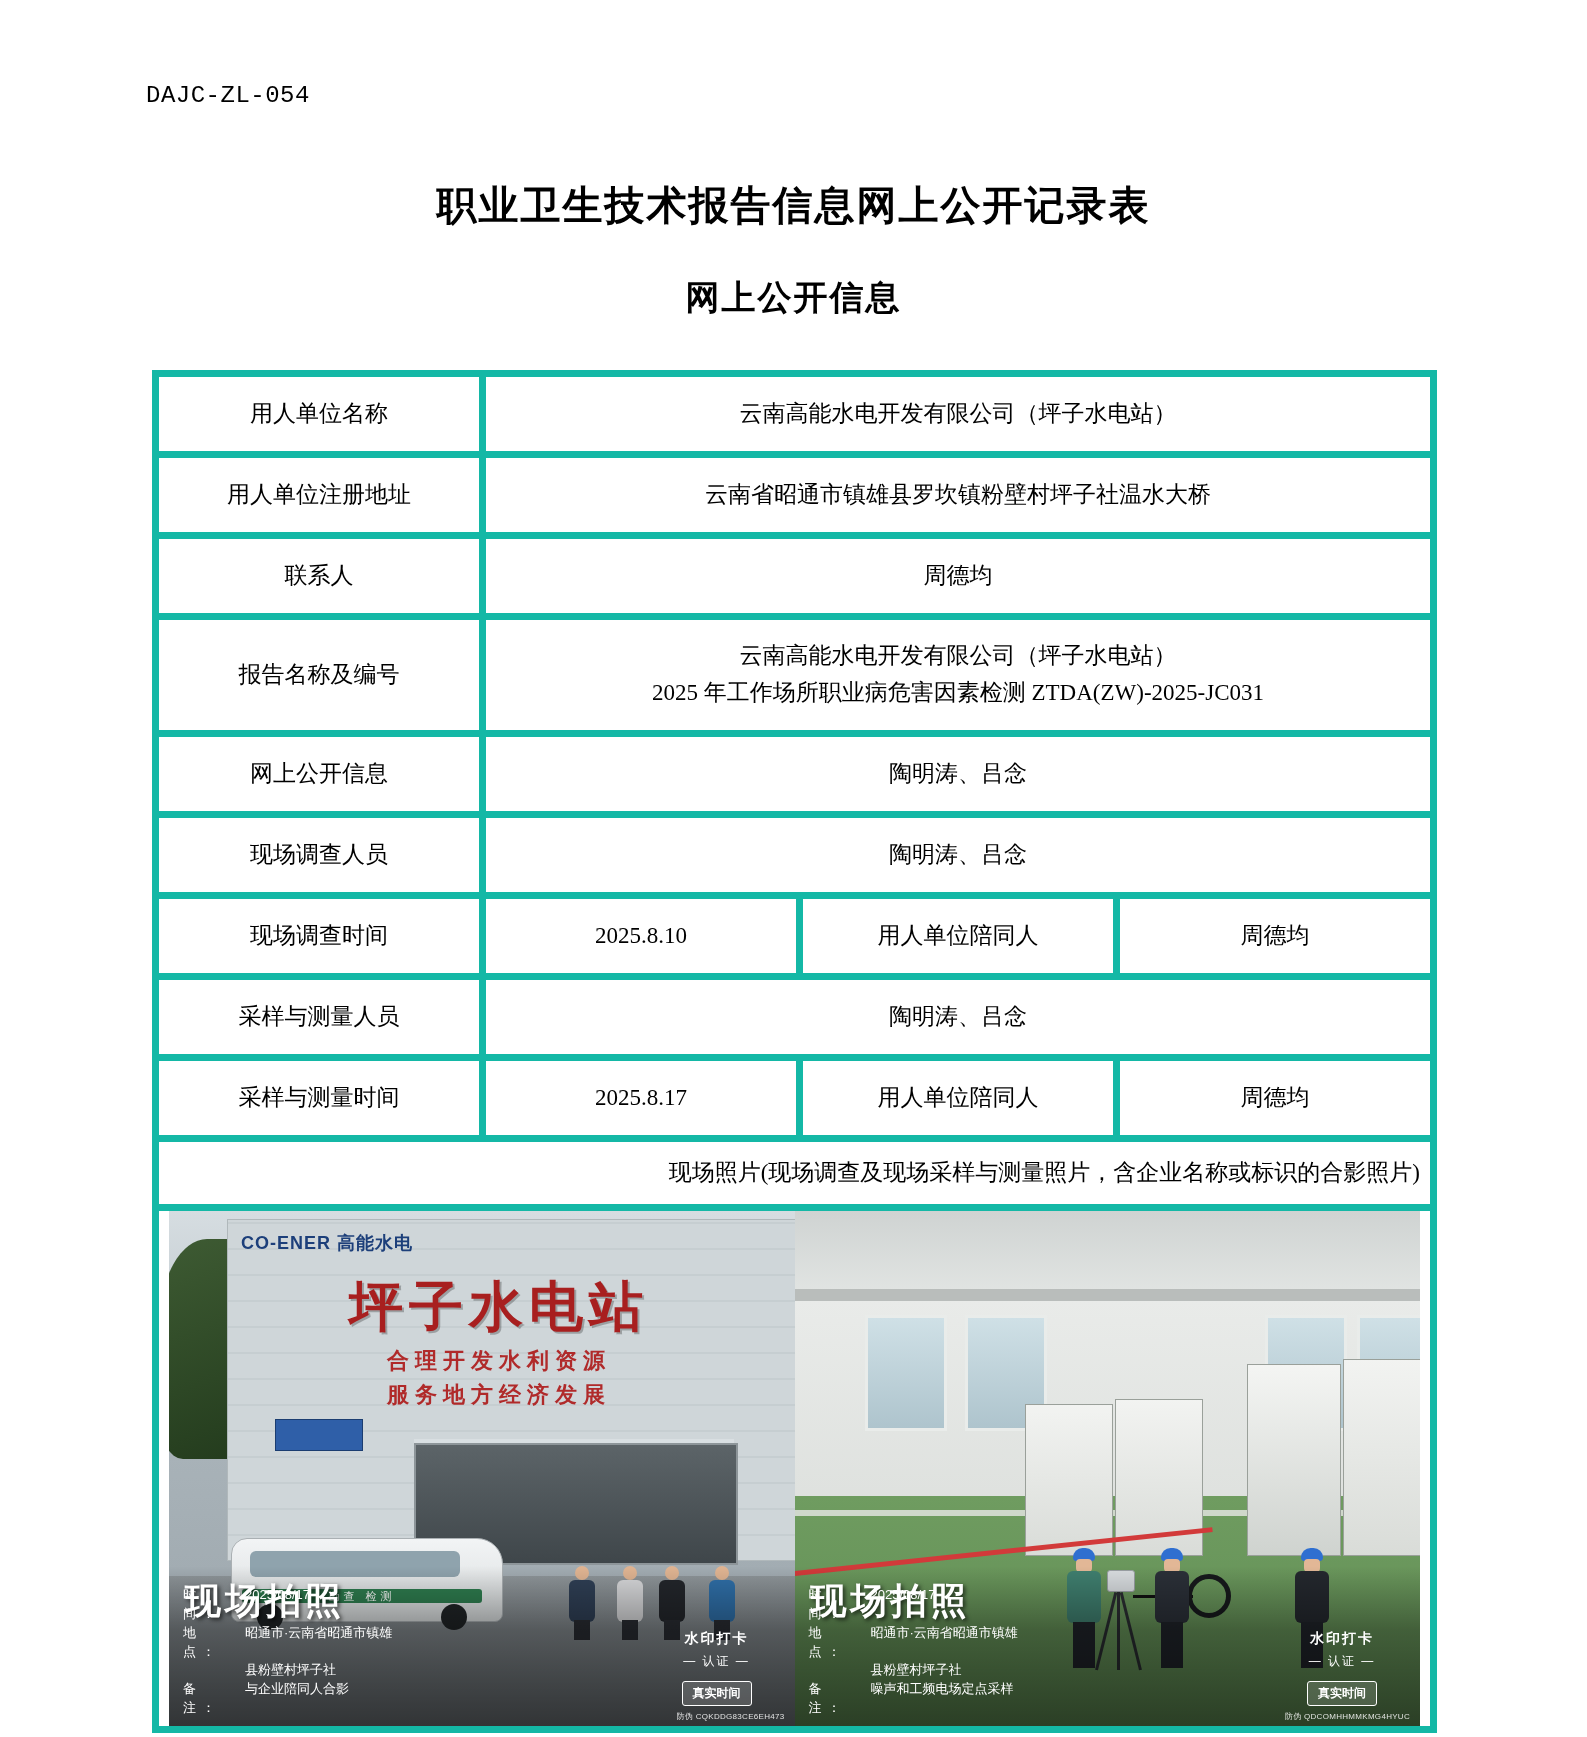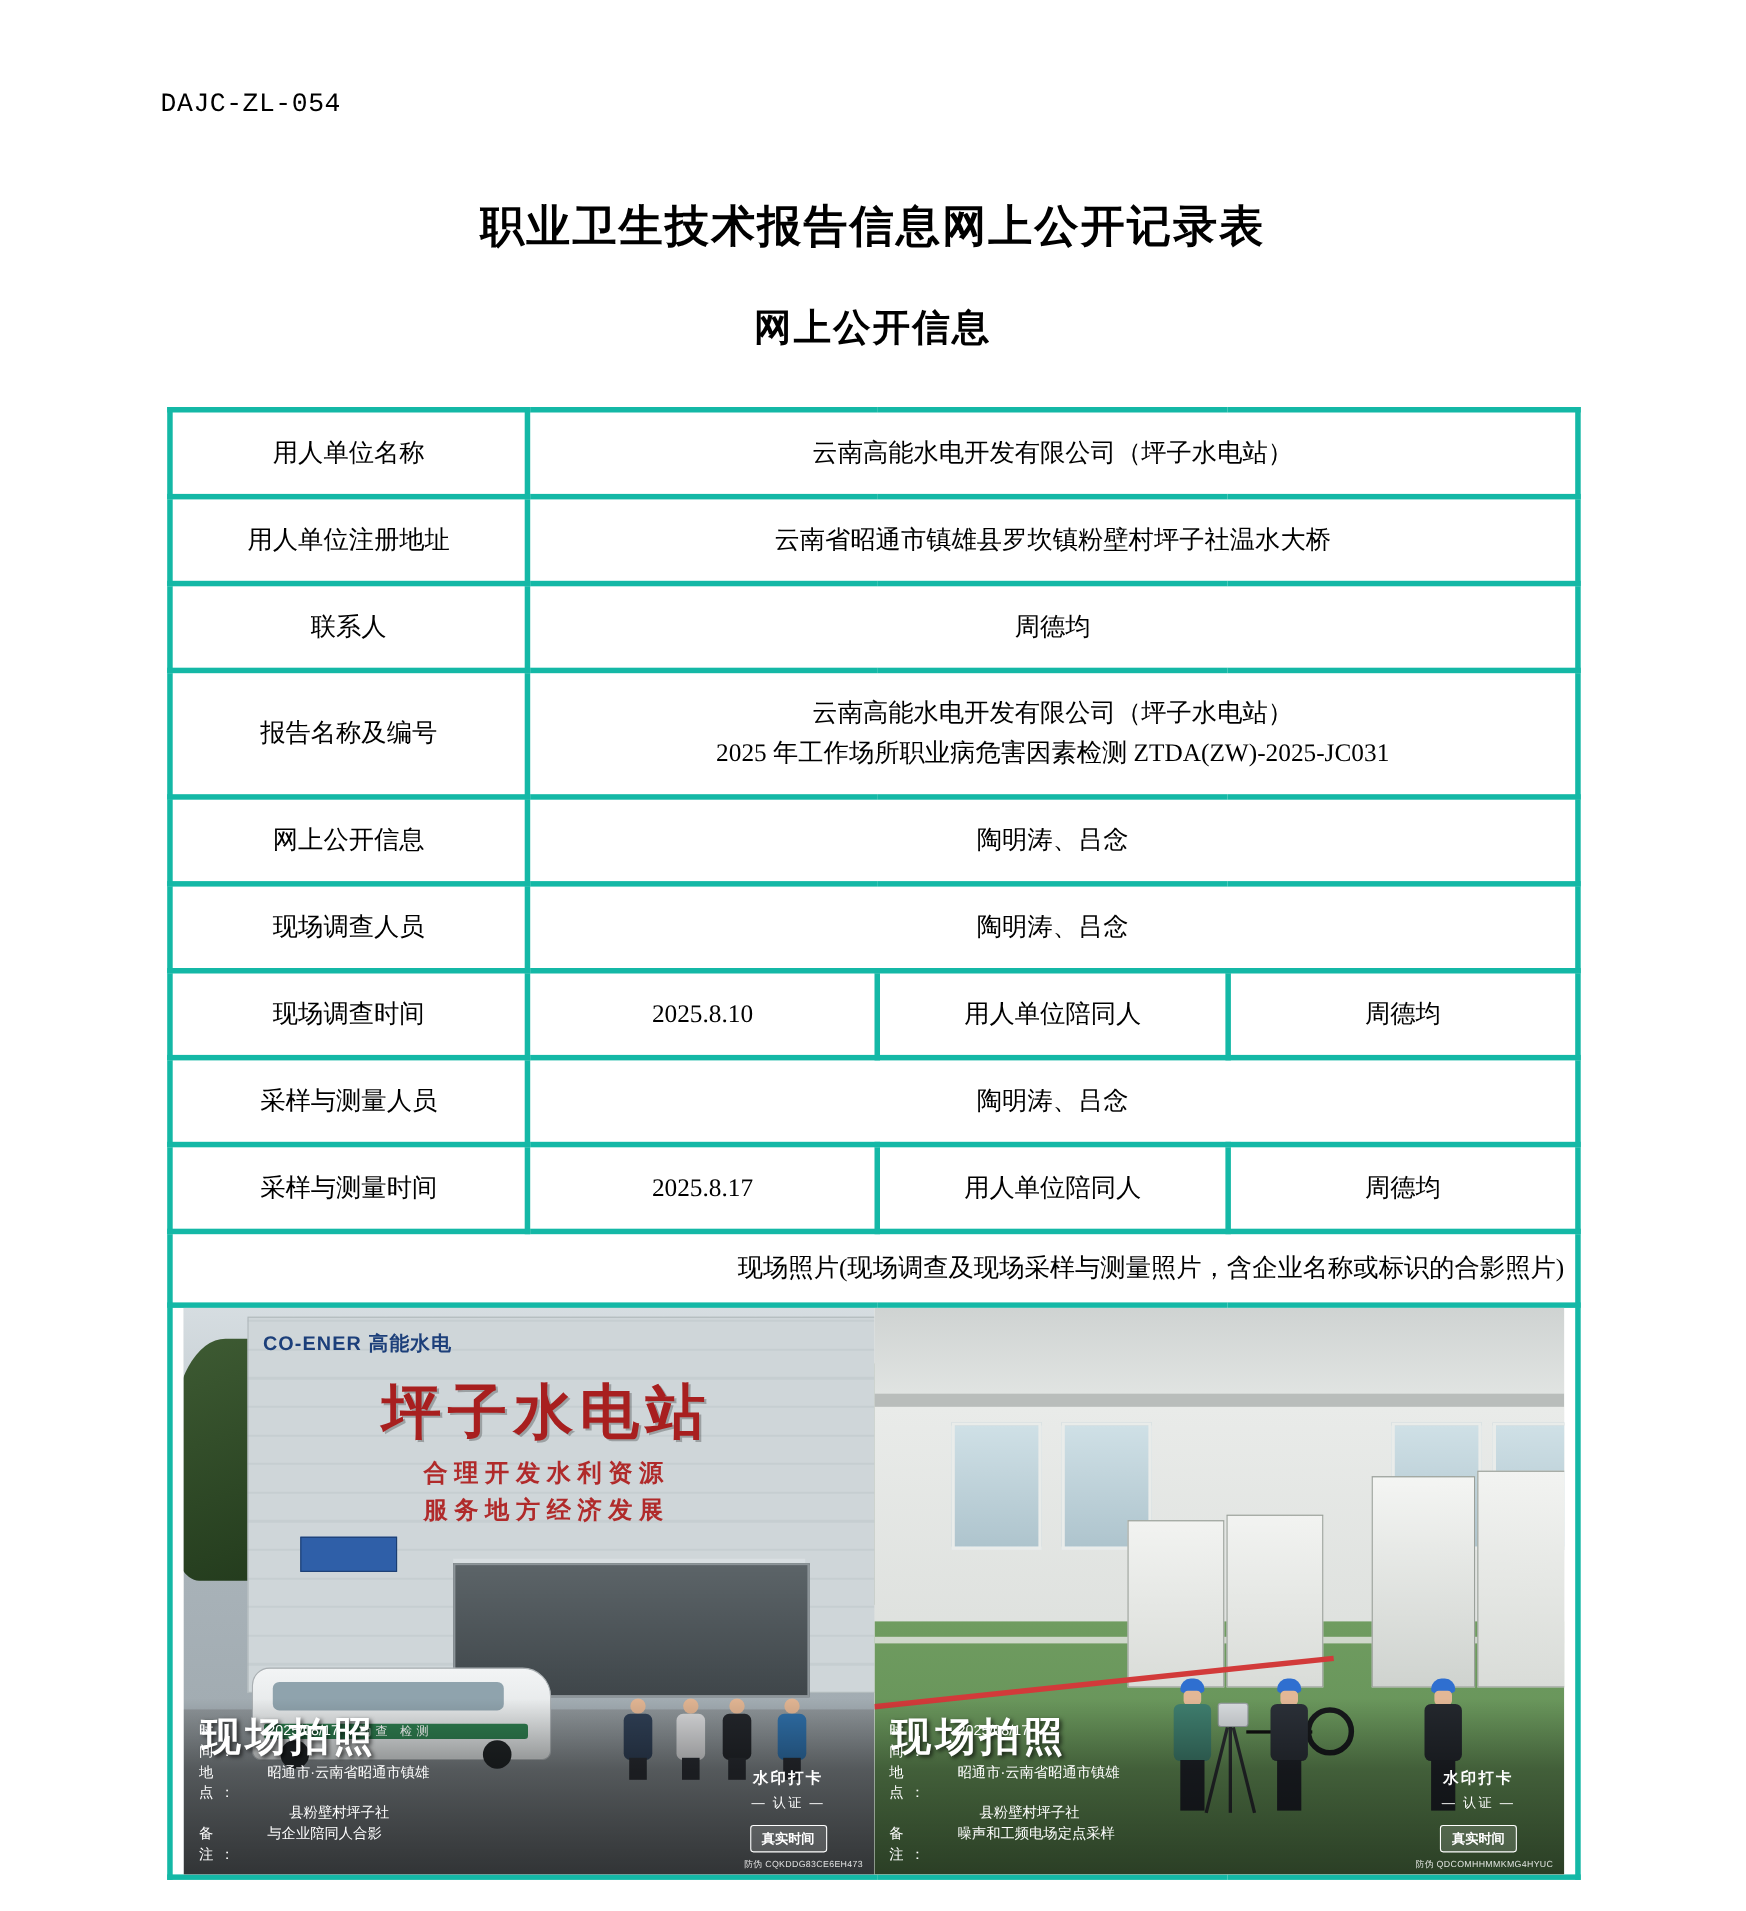--- a/index.html
+++ b/index.html
@@ -56,21 +56,21 @@
     left: 152px;
     top: 370px;
     width: 1285px;
   }
   table.form {
     border-collapse: collapse;
     width: 1285px;
     table-layout: fixed;
   }
   table.form td {
-    border: 5px solid #14b8a6;
+    border: 7px solid #14b8a6;
     font-size: 23px;
     padding: 0 10px;
     vertical-align: middle;
     line-height: 1.6;
   }
   td.label {
     width: 300px;
     text-align: center;
     height: 74px;
   }
@@ -323,21 +323,21 @@
     font-size:36px; font-weight:900; letter-spacing:4px;
     color:#ffffff;
     text-shadow: 2px 2px 4px rgba(0,0,0,0.7);
   }
   .wm .rows {
     position:absolute; left:14px; bottom:8px; font-size:13px; line-height:1.45;
   }
   .wm .rows .r { display:flex; }
   .wm .rows .k { width:62px; letter-spacing:6px; }
   .wm .rows .v { white-space: nowrap; }
-  .wm .rows .v2 { margin-left:82px; }
+  .wm .rows .v2 { margin-left:62px; }
   .wm .stamp {
     position:absolute; right:14px; bottom:18px; width:128px; text-align:center;
   }
   .wm .stamp .s1 { font-size:14px; font-weight:700; letter-spacing:2px; }
   .wm .stamp .s2 { font-size:12px; margin-top:3px; letter-spacing:2px; }
   .wm .stamp .s3 {
     display:inline-block; margin-top:5px; padding:2px 10px;
     border:1px solid #ffffff; border-radius:3px; font-size:12px; font-weight:700;
     background: rgba(255,255,255,0.15);
   }

